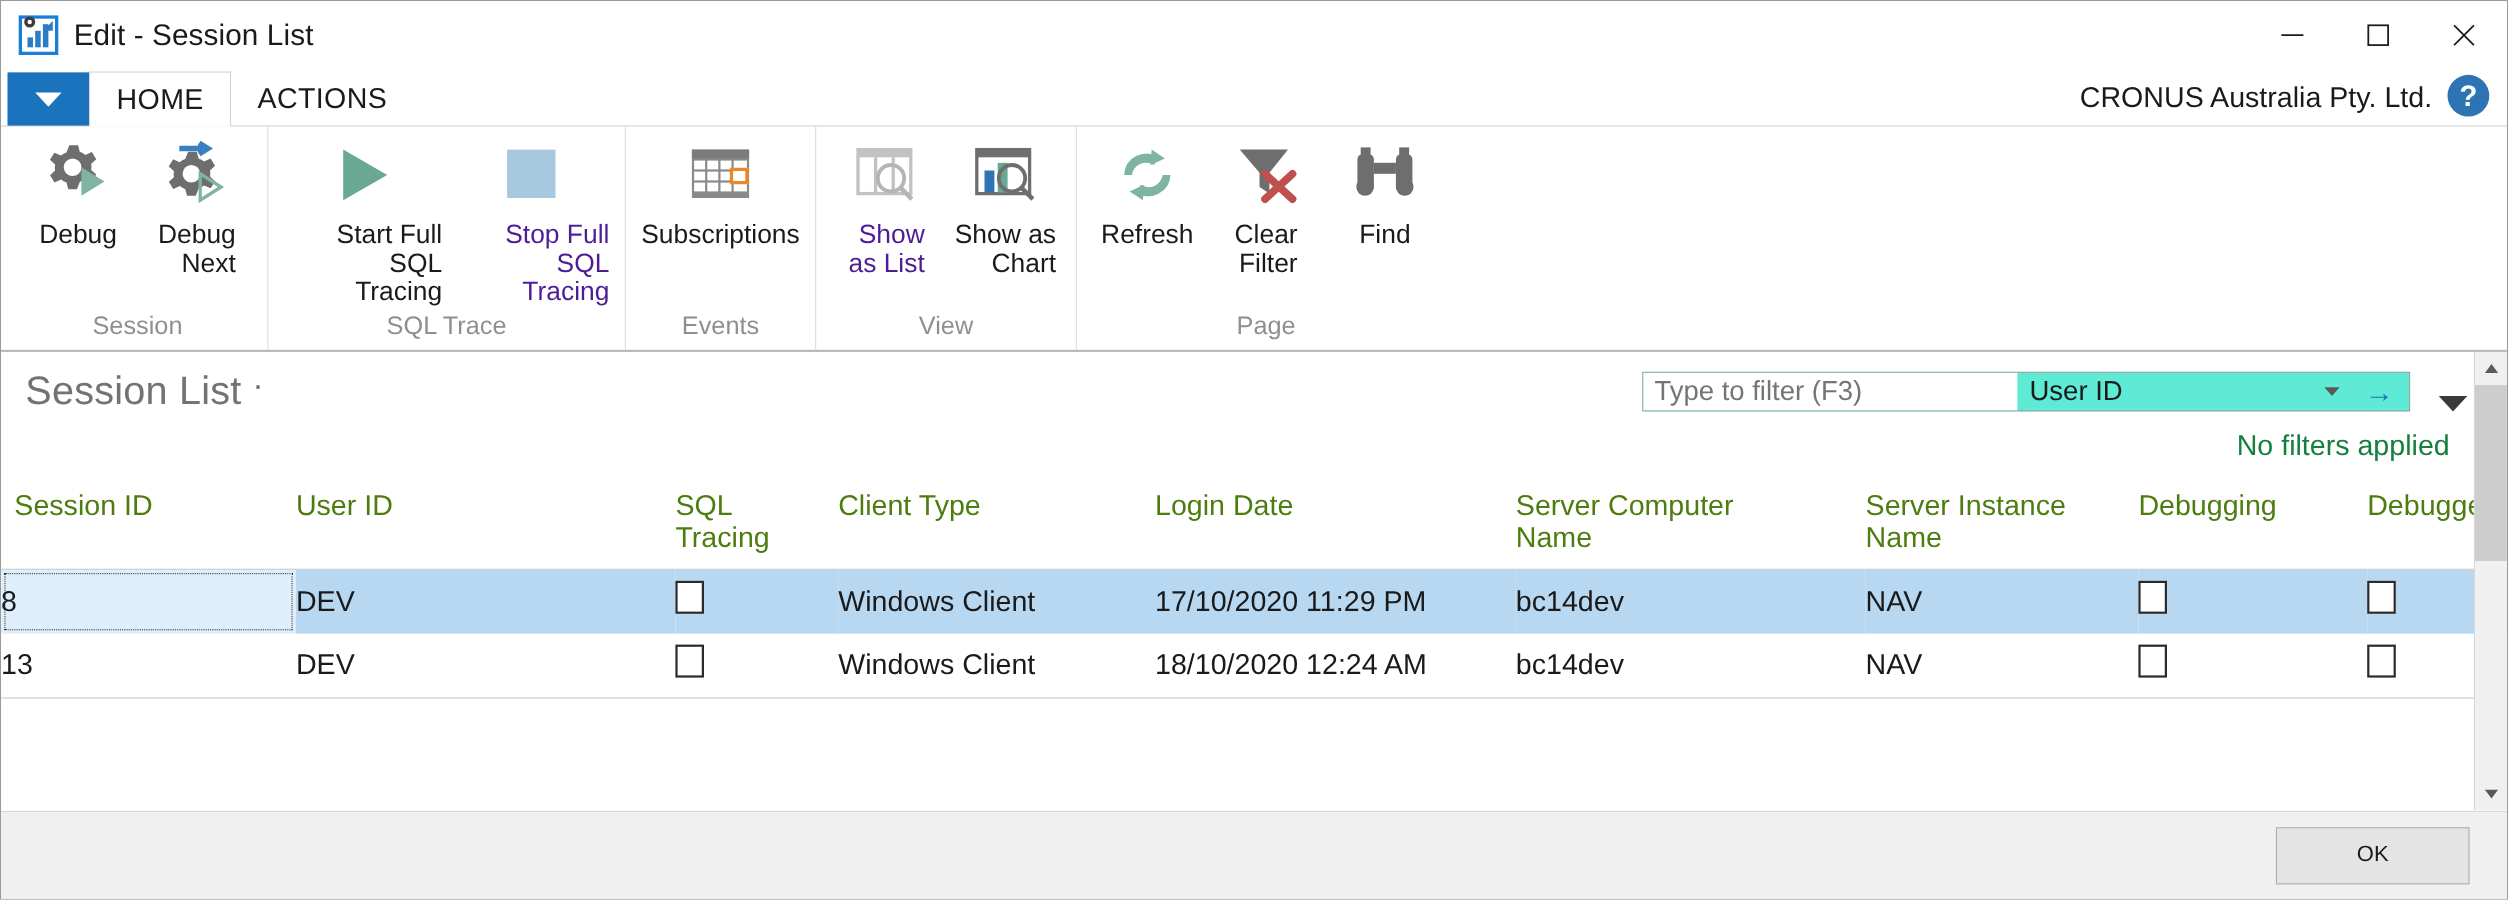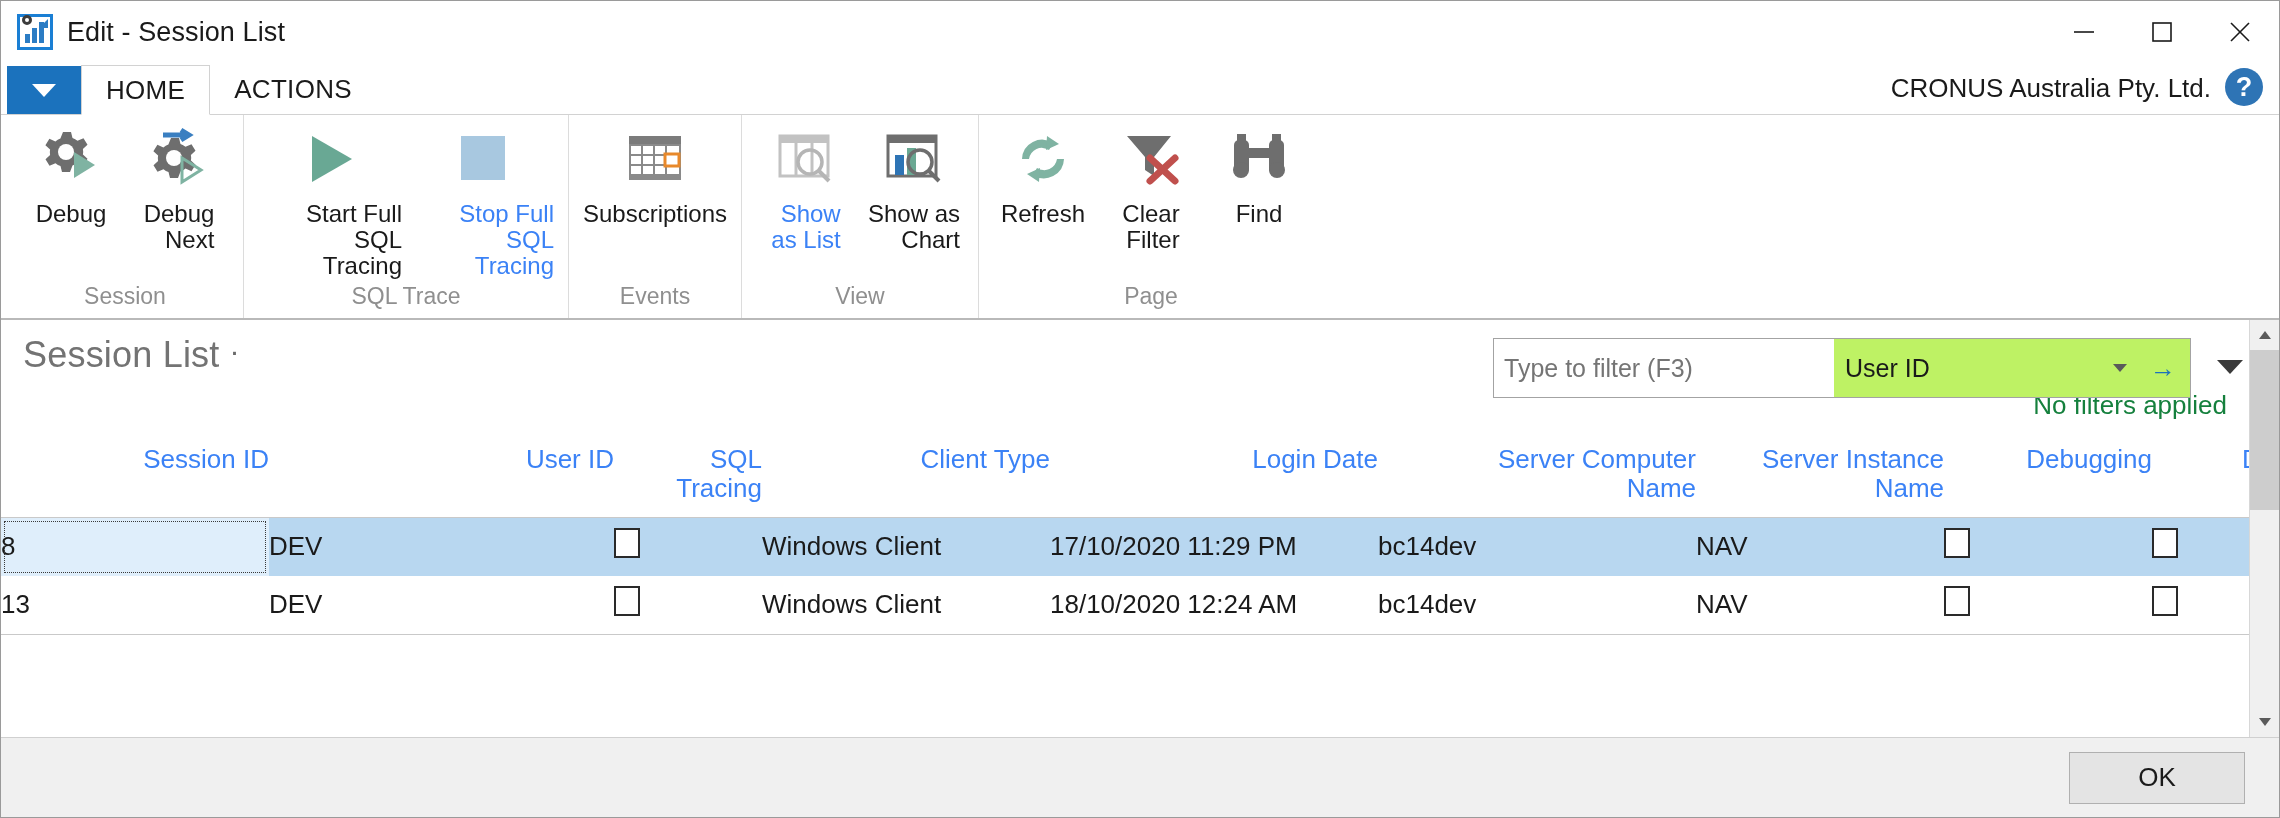--- a/index.html
+++ b/index.html
@@ -138,21 +138,21 @@
   }
   .rbtn.wide { width: 152px; }
   .rbtn .ico {
     height: 68px; width: 68px;
     display: flex; align-items: center; justify-content: center;
     margin-bottom: 8px;
   }
   .rbtn .lbl {
     font-size: 24px; color: #1a1a1a; text-align: right; line-height: 1.08;
   }
-  .rbtn.disabled .lbl { color: #3b82f6; }
+  .rbtn.disabled .lbl { color: #4c1d95; }
 
   
   .content {
     flex: 1 1 auto;
     position: relative;
     display: flex; flex-direction: column;
     background: #ffffff;
     overflow: hidden;
   }
   .page-head {
@@ -163,22 +163,22 @@
   }
   .page-title {
     font-size: 36px; color: #737373; font-weight: normal;
     letter-spacing: 0.2px;
   }
   .page-title-dot { font-size: 30px; color: #6a6a6a; margin-left: 10px; }
   .filterbar {
     position: absolute; right: 88px; top: 18px;
     display: flex; align-items: flex-end;
     border: 1px solid #a3a3a3;
-    height: 60px;
-    background: #bef264;
+    height: 36px;
+    background: #5eead4;
   }
   .filter-input {
     width: 340px; height: 100%;
     border: none; outline: none;
     font-size: 25px; color: #7a7a7a;
     padding: 0 10px;
     font-family: "Liberation Sans", sans-serif;
     background: #ffffff;
   }
   .filter-sep { width: 1px; background: #a3a3a3; }
@@ -214,22 +214,22 @@
   }
 
   
   .grid { padding: 0 0 0 0; }
   table.grid-table {
     width: 2210px;
     border-collapse: collapse;
     table-layout: fixed;
   }
   table.grid-table th {
-    font-size: 26px; font-weight: normal; color: #3b82f6;
-    text-align: right; vertical-align: top;
+    font-size: 26px; font-weight: normal; color: #4d7c0f;
+    text-align: left; vertical-align: top;
     padding: 0 0 14px 0;
     line-height: 1.12;
   }
   table.grid-table td {
     font-size: 26px; color: #1a1a1a;
     padding: 0;
     height: 58px;
     vertical-align: middle;
   }
   tr.selected td { background: #b8d7f0; }
@@ -269,21 +269,21 @@
     height: 80px; min-height: 80px;
     background: #f0f0f0;
     border-top: 1px solid #d0d0d0;
     display: flex; align-items: center; justify-content: flex-end;
     padding-right: 34px;
   }
   .ok-btn {
     width: 176px; height: 52px;
     background: #e4e4e4;
     border: 1px solid #b0b0b0;
-    font-size: 26px; color: #1a1a1a;
+    font-size: 20px; color: #1a1a1a;
     display: flex; align-items: center; justify-content: center;
     font-family: "Liberation Sans", sans-serif;
   }
   .hsep { height: 1px; background: #c9c9c9; width: 100%; }
 </style>
 </head>
 <body>
 
 <div class="window">
 

